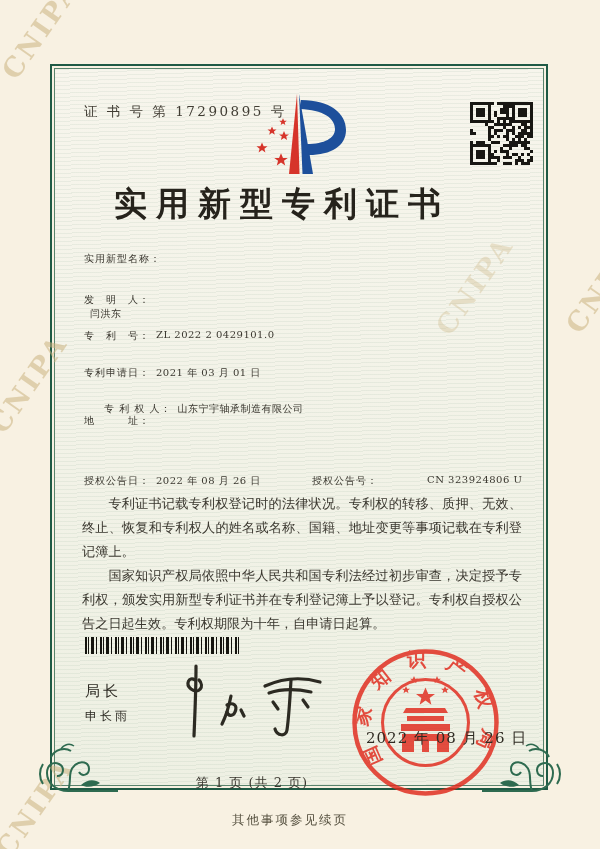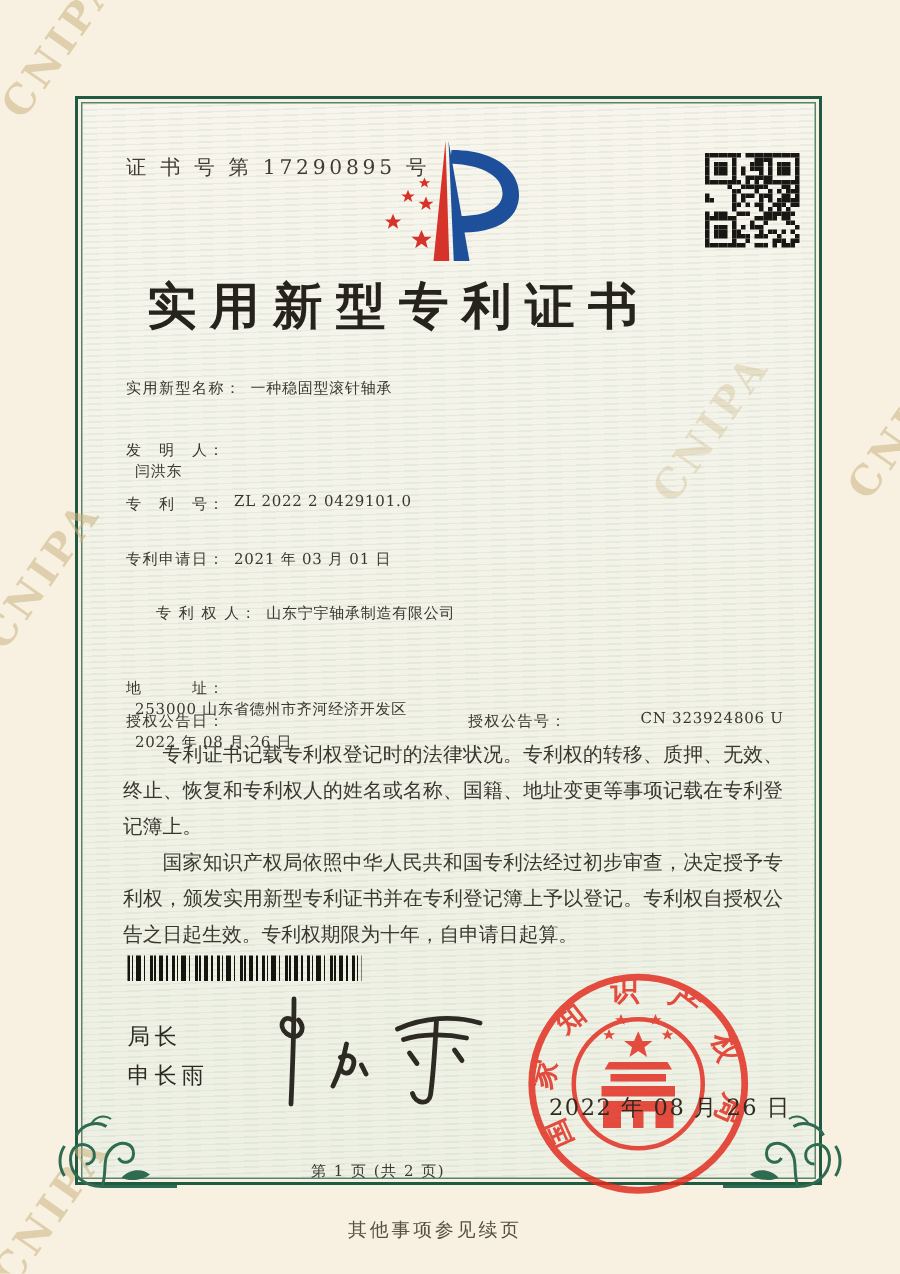--- a/index.html
+++ b/index.html
@@ -30,21 +30,21 @@
       repeating-linear-gradient(178deg, rgba(110,150,125,0.10) 0 1px, rgba(255,255,255,0) 1px 4px),
       linear-gradient(#f7f5ec, #eef0e3);
   }
   
   .cert-no{position:absolute;left:84px;top:103px;z-index:3;font-size:13.5px;letter-spacing:2.5px;color:#403c33;}
   .logo{position:absolute;left:243px;top:92px;width:112px;height:84px;z-index:3;}
   .qr{position:absolute;left:470px;top:102px;width:63px;height:63px;z-index:3;display:grid;grid-template-columns:repeat(21,3px);grid-template-rows:repeat(21,3px);}
   .qr div{width:3px;height:3px;}
   .qr .on{background:#181713;}
   .title{
-    position:absolute;left:0;top:182px;width:532px;z-index:3;margin:0;
+    position:absolute;left:16px;top:182px;width:532px;z-index:3;margin:0;
     text-align:center;font-size:33px;font-weight:600;letter-spacing:9px;color:#26231c;
   }
   
   .field{position:absolute;z-index:3;font-size:10px;display:flex;color:#3a372f;}
   .field .lbl{white-space:pre;letter-spacing:1px;}
   .field .val{margin-left:6px;letter-spacing:0.5px;}
   
   .bodytext{
     position:absolute;left:82px;top:492px;width:440px;z-index:3;
     font-size:13.2px;line-height:1.82;text-align:justify;color:#3a372f;
@@ -54,27 +54,27 @@
   .barcode{
     position:absolute;left:85px;top:637px;width:156px;height:17px;z-index:3;
     background:repeating-linear-gradient(90deg,
       #15140f 0 2px, transparent 2px 3px,
       #15140f 3px 4px, transparent 4px 6px,
       #15140f 6px 9px, transparent 9px 11px,
       #15140f 11px 12px, transparent 12px 15px);
   }
   
   .officer-title{position:absolute;left:85px;top:682px;z-index:3;font-size:15px;letter-spacing:3px;color:#2d2a23;}
-  .officer-name{position:absolute;left:85px;top:708px;z-index:3;font-size:15px;letter-spacing:3px;color:#2d2a23;text-align:center;}
+  .officer-name{position:absolute;left:85px;top:708px;z-index:3;font-size:12px;letter-spacing:3px;color:#2d2a23;text-align:center;}
   .signature{position:absolute;left:165px;top:658px;width:175px;height:85px;z-index:3;}
   
   .seal{position:absolute;left:348px;top:645px;width:155px;height:155px;z-index:4;opacity:0.92;}
   .seal-date{position:absolute;left:366px;top:729px;z-index:5;font-size:15px;letter-spacing:1px;color:#2f2b23;white-space:nowrap;}
   
-  .pageinfo{position:absolute;left:0;top:774px;width:504px;z-index:3;text-align:center;font-size:10px;letter-spacing:1px;color:#3a372f;}
+  .pageinfo{position:absolute;left:0;top:774px;width:504px;z-index:3;text-align:center;font-size:13px;letter-spacing:1px;color:#3a372f;}
   .footnote{position:absolute;left:0;top:812px;width:580px;z-index:3;text-align:center;font-size:12.5px;letter-spacing:2px;color:#55503f;}
   
   .flourish{position:absolute;width:82px;height:60px;z-index:3;}
   .flourish.left{left:36px;top:739px;}
   .flourish.right{left:482px;top:739px;transform:scaleX(-1);}
 </style>
 </head>
 <body>
 
 <svg width="0" height="0" style="position:absolute">
@@ -549,43 +549,41 @@
     <div class="on"></div>
     <div class="on"></div>
     <div class="on"></div>
     <div></div>
   </div>
 
 <h1 class="title">实用新型专利证书</h1>
 
 <div class="field" style="left:84px;top:252px;">
   <span class="lbl">实用新型名称：</span>
-  <span class="val">一种稳固型滚针轴承</span>
 </div>
 <div class="field" style="left:84px;top:293px;flex-direction:column;">
   <span class="lbl">发　明　人：</span>
   <span class="val">闫洪东</span>
 </div>
 <div class="field" style="left:84px;top:329px;">
   <span class="lbl">专　利　号：</span>
   <span class="val">ZL 2022 2 0429101.0</span>
 </div>
 <div class="field" style="left:84px;top:366px;">
   <span class="lbl">专利申请日：</span>
   <span class="val">2021 年 03 月 01 日</span>
 </div>
 <div class="field" style="left:84px;top:402px;margin-left:20px;">
   <span class="lbl">专 利 权 人：</span>
   <span class="val">山东宁宇轴承制造有限公司</span>
 </div>
-<div class="field" style="left:84px;top:452px;flex-direction:column;">
+<div class="field" style="left:84px;top:414px;">
   <span class="lbl">地　　　址：</span>
-  <span class="val">253000 山东省德州市齐河经济开发区</span>
-</div>
-<div class="field" style="left:84px;top:474px;flex-direction:column;">
+</div>
+<div class="field" style="left:84px;top:474px;">
   <span class="lbl">授权公告日：</span>
   <span class="val">2022 年 08 月 26 日</span>
 </div>
 <div class="field" style="left:312px;top:474px;gap:43px;">
   <span class="lbl">授权公告号：</span>
   <span class="val">CN 323924806 U</span>
 </div>
 
 <div class="bodytext">
   <p>专利证书记载专利权登记时的法律状况。专利权的转移、质押、无效、终止、恢复和专利权人的姓名或名称、国籍、地址变更等事项记载在专利登记簿上。</p>

